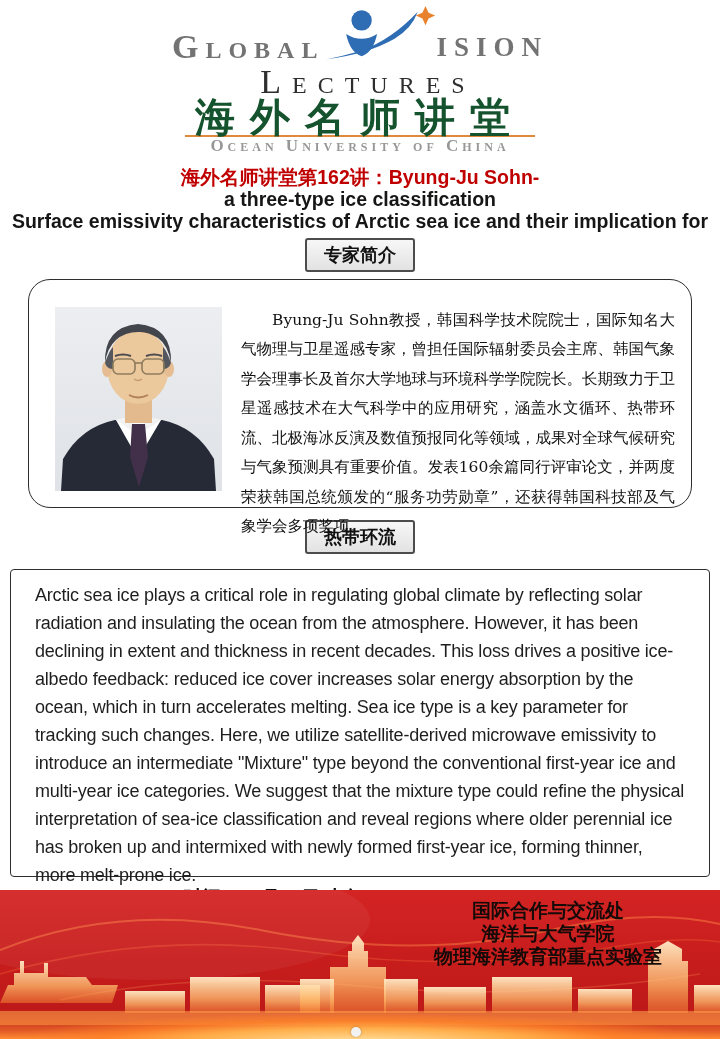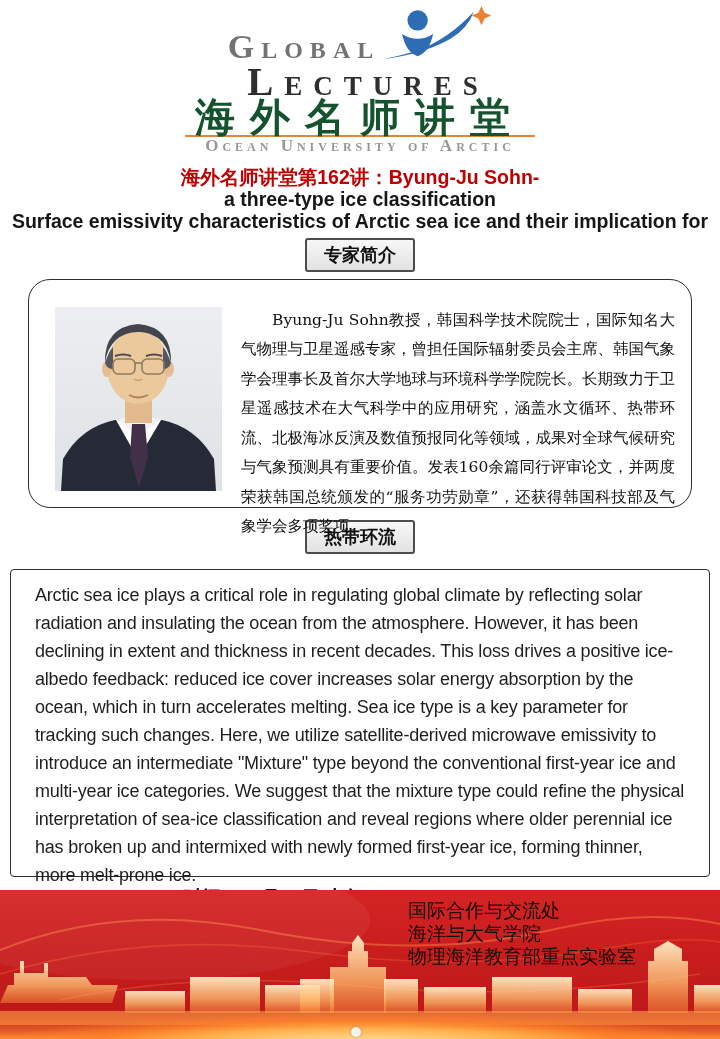--- a/index.html
+++ b/index.html
@@ -8,21 +8,21 @@
   .page{position:relative;width:720px;height:1039px;background:#fff;}
 
   
   .logo{padding-top:4px;text-align:center;}
   .logo-row1{display:flex;justify-content:center;align-items:flex-end;height:58px;}
   .logo-word{font-family:"Liberation Serif",serif;font-variant:small-caps;
              font-size:34px;font-weight:bold;color:#737373;letter-spacing:7px;line-height:30px;}
   .logo-word.caps{font-variant:normal;font-size:27px;letter-spacing:7px;}
   .logo-mark{width:128px;height:60px;margin:0 -8px;position:relative;top:2px;}
   .logo-lectures{font-family:"Liberation Serif",serif;font-variant:small-caps;
-                 font-size:39px;font-weight:bold;color:#2e2e2e;letter-spacing:11px;line-height:40px;padding-left:16px;}
+                 font-size:34px;font-weight:normal;color:#2e2e2e;letter-spacing:11px;line-height:40px;padding-left:16px;}
   .logo-seal{font-family:"DejaVu Serif",serif;font-size:40px;font-weight:bold;
              color:#14532d;letter-spacing:15px;line-height:34px;margin-top:-2px;}
   .logo-rule{width:350px;height:2px;background:#e0893c;margin:1px auto 1px;}
   .logo-univ{font-family:"Liberation Serif",serif;font-variant:small-caps;font-weight:bold;
              font-size:17px;color:#979797;letter-spacing:4px;line-height:16px;}
 
   
   .title-block{margin-top:12px;text-align:center;font-weight:bold;line-height:22px;font-size:19.5px;}
   .title-red{color:#c00000;}
   .title-black{color:#161616;}
@@ -45,22 +45,22 @@
 
   
   .schedule{display:flex;align-items:center;margin:8px 0 0 35px;height:48px;}
   .schedule .pill-btn{padding:5px 27px;border-radius:10px;}
   .schedule-info{margin-left:18px;font-weight:bold;font-size:19px;line-height:22.5px;color:#111;}
 
   
   .banner{position:absolute;left:0;top:890px;width:720px;height:149px;overflow:hidden;
           background:linear-gradient(180deg,#d42424 0%,#c81d1d 45%,#b81616 100%);}
   .banner-waves{position:absolute;left:0;top:0;width:720px;height:149px;}
-  .banner-orgs{position:absolute;right:12px;top:9px;width:300px;text-align:left;
-               font-weight:normal;font-size:19px;line-height:23px;color:#140a08;}
+  .banner-orgs{position:absolute;right:22px;top:9px;width:300px;text-align:center;
+               font-weight:bold;font-size:19px;line-height:23px;color:#140a08;}
   .banner-sky{position:absolute;left:0;bottom:14px;width:720px;height:92px;}
   .banner-glow{position:absolute;left:0;bottom:0;width:720px;height:30px;
                background:radial-gradient(ellipse 420px 34px at 50% 110%,#ffe2a0 0%,#ffae4a 40%,rgba(255,130,40,.75) 62%,rgba(230,60,20,0) 85%),
                           linear-gradient(180deg,rgba(255,120,40,0) 0%,rgba(255,140,50,.55) 70%,#ff8c33 100%);}
   .scroll-dot{position:absolute;left:351px;top:1027px;width:10px;height:10px;border-radius:50%;
               background:#f2f2f2;box-shadow:0 0 3px rgba(0,0,0,.25);}
 </style>
 </head>
 <body>
 
@@ -68,25 +68,26 @@
 
   <div class="logo">
     <div class="logo-row1">
       <span class="logo-word">Global</span>
       <svg class="logo-mark" viewBox="0 0 130 62">
         <path d="M112,2 L115.2,9 L122,12 L115.2,15 L112,22 L108.8,15 L102,12 L108.8,9 Z" fill="#e8822e"></path>
         <path d="M104,8 Q78,36 46,48 Q26,54 10,57 Q52,52 80,36 Q98,25 104,8 Z" fill="#2e6cb4"></path>
         <circle cx="46" cy="17" r="10.5" fill="#2e6cb4"></circle>
         <path d="M30,31 Q46,41 62,31 Q58,50 46,54 Q34,50 30,31 Z" fill="#2e6cb4"></path>
       </svg>
+      <span class="logo-word caps">ISION</span>
     </div>
     <div class="logo-lectures">Lectures</div>
     <div class="logo-seal">海外名师讲堂</div>
     <div class="logo-rule"></div>
-    <div class="logo-univ">Ocean University of Arctic</div>
+    <div class="logo-univ">Ocean University of China</div>
   </div>
 
   <div class="title-block">
     <div class="title-red">海外名师讲堂第162讲：Byung-Ju Sohn-</div>
     <div class="title-black">a three-type ice classification</div>
     <div class="title-black">Surface emissivity characteristics of Arctic sea ice and their implication for</div>
   </div>
 
   <div class="btn-row" style="margin-top:6px;">
     <span class="pill-btn">专家简介</span>

